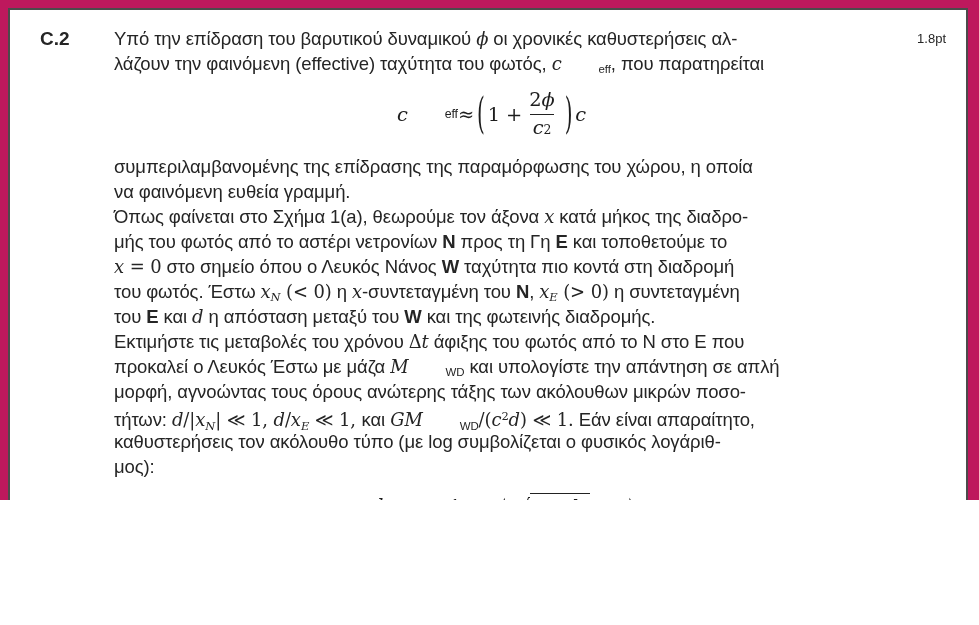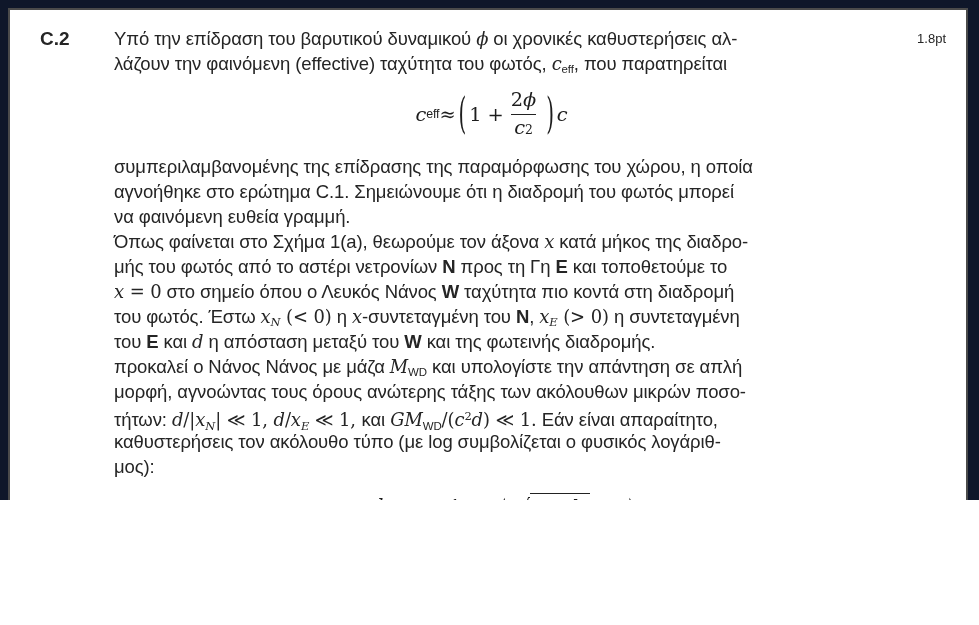--- a/index.html
+++ b/index.html
@@ -1,29 +1,29 @@
 <!DOCTYPE html>
 <html><head>
 <meta charset="utf-8">
 <style>
   html,body{margin:0;padding:0;background:#ffffff;}
-  .page{position:relative;width:979px;height:500px;background:#0f172a;font-family:"Liberation Sans",sans-serif;color:#252525;overflow:hidden;}
+  .page{position:relative;width:979px;height:500px;background:#be185d;font-family:"Liberation Sans",sans-serif;color:#252525;overflow:hidden;}
   .frame{position:absolute;left:8px;top:8px;width:960px;height:604px;border:2px solid #4b4b4b;border-bottom:5px solid #8a8a8a;box-sizing:border-box;background:#ffffff;}
   .row{display:flex;align-items:flex-start;padding:16px 0 0 30px;}
   .qlabel{width:74px;flex:0 0 74px;font-weight:bold;font-size:19px;line-height:25px;}
   .qbody{width:755px;flex:0 0 755px;font-size:18.5px;line-height:25px;letter-spacing:-0.1px;}
   .pts{margin-left:auto;padding:0 20px 0 18px;font-size:13px;line-height:25px;white-space:nowrap;}
   .tline{height:25px;line-height:25px;white-space:nowrap;overflow:visible;}
   .w{font-family:"Liberation Sans",sans-serif;}
   .b{font-weight:bold;}
   .mi{font-family:"DejaVu Serif",serif;font-style:italic;font-size:0.97em;}
   .mn{font-family:"DejaVu Serif",serif;font-size:0.97em;}
   .fn{font-family:"Liberation Sans",sans-serif;}
   .sub{font-family:"DejaVu Serif",serif;font-style:italic;font-size:0.62em;vertical-align:-0.28em;}
-  .subrm{font-family:"Liberation Sans",sans-serif;font-size:0.62em;vertical-align:-0.28em;}
+  .subrm{font-family:"Liberation Sans",sans-serif;font-size:0.62em;vertical-align:-0.28em;margin-left:37px;}
   .sup{font-family:"DejaVu Serif",serif;font-size:0.62em;vertical-align:0.55em;}
   .formula{display:flex;justify-content:center;align-items:center;font-size:20px;color:#1d1d1d;font-family:"DejaVu Serif",serif;}
   .formula.f1{min-height:52px;margin:12px 0 14px 0;}
   .formula.f2{min-height:64px;margin:10px 0 0 0;}
   .frac{display:inline-flex;flex-direction:column;align-items:center;vertical-align:middle;margin:0 4px;line-height:1.25;}
   .frac .num{padding:0 3px 1px 3px;display:inline-flex;align-items:baseline;}
   .frac .den{border-top:1.6px solid #222;padding:1px 3px 0 3px;display:inline-flex;align-items:baseline;}
   .sqrt{display:inline-flex;align-items:stretch;}
   .sqrt .rad{font-family:"DejaVu Serif",serif;align-self:flex-end;}
   .sqrt .arg{border-top:1.6px solid #222;padding:1px 4px 0 1px;display:inline-flex;align-items:baseline;}
@@ -55,28 +55,28 @@
               <span class="den">
                 <span class="mi">c</span>
                 <span class="sup">2</span>
               </span>
             </span>
             <span class="bp">)</span>
             <span class="mn"> </span>
             <span class="mi">c</span>
           </div>
           <div class="tline"><span class="w">συμπεριλαμβανομένης της επίδρασης της παραμόρφωσης του χώρου, η οποία</span></div>
-          <div class="tline"><span class="w">αγνοήθηκε στο ερώτημα C.1. Σημειώνουμε ότι η διαδρομή του φωτός μπορεί</span></div>
           <div class="tline"><span class="w">να φαινόμενη ευθεία γραμμή.</span></div>
           <div class="tline"><span class="w">Όπως φαίνεται στο Σχήμα 1(a), θεωρούμε τον άξονα </span><span class="mi">x</span><span class="w"> κατά μήκος της διαδρο-</span></div>
           <div class="tline"><span class="w">μής του φωτός από το αστέρι νετρονίων </span><span class="b">N</span><span class="w"> προς τη Γη </span><span class="b">E</span><span class="w"> και τοποθετούμε το</span></div>
           <div class="tline"><span class="mi">x</span><span class="mn"> = 0</span><span class="w"> στο σημείο όπου ο Λευκός Νάνος </span><span class="b">W</span><span class="w"> ταχύτητα πιο κοντά στη διαδρομή</span></div>
           <div class="tline"><span class="w">του φωτός. Έστω </span><span class="mi">x</span><span class="sub">N</span><span class="mn"> (&lt; 0)</span><span class="w"> η </span><span class="mi">x</span><span class="w">-συντεταγμένη του </span><span class="b">N</span><span class="w">, </span><span class="mi">x</span><span class="sub">E</span><span class="mn"> (&gt; 0)</span><span class="w"> η συντεταγμένη</span></div>
           <div class="tline"><span class="w">του </span><span class="b">E</span><span class="w"> και </span><span class="mi">d</span><span class="w"> η απόσταση μεταξύ του </span><span class="b">W</span><span class="w"> και της φωτεινής διαδρομής.</span></div>
-          <div class="tline"><span class="w">προκαλεί ο Νάνος Νάνος με μάζα </span><span class="mi">M</span><span class="subrm">WD</span><span class="w"> και υπολογίστε την απάντηση σε απλή</span></div>
+          <div class="tline"><span class="w">Εκτιμήστε τις μεταβολές του χρόνου </span><span class="mn">Δ</span><span class="mi">t</span><span class="w"> άφιξης του φωτός από το N στο E που</span></div>
+          <div class="tline"><span class="w">προκαλεί ο Λευκός Έστω με μάζα </span><span class="mi">M</span><span class="subrm">WD</span><span class="w"> και υπολογίστε την απάντηση σε απλή</span></div>
           <div class="tline"><span class="w">μορφή, αγνοώντας τους όρους ανώτερης τάξης των ακόλουθων μικρών ποσο-</span></div>
           <div class="tline"><span class="w">τήτων: </span><span class="mi">d</span><span class="mn">/|</span><span class="mi">x</span><span class="sub">N</span><span class="mn">| ≪ 1, </span><span class="mi">d</span><span class="mn">/</span><span class="mi">x</span><span class="sub">E</span><span class="mn"> ≪ 1, </span><span class="w">και </span><span class="mi">GM</span><span class="subrm">WD</span><span class="mn">/(</span><span class="mi">c</span><span class="sup">2</span><span class="mi">d</span><span class="mn">) ≪ 1.</span><span class="w"> Εάν είναι απαραίτητο,</span></div>
           <div class="tline"><span class="w">καθυστερήσεις τον ακόλουθο τύπο (με log συμβολίζεται ο φυσικός λογάριθ-</span></div>
           <div class="tline"><span class="w">μος):</span></div>
           <div class="formula f2">
             <span class="intg">∫</span>
             <span class="frac">
               <span class="num">
                 <span class="mi">dx</span>
               </span>

